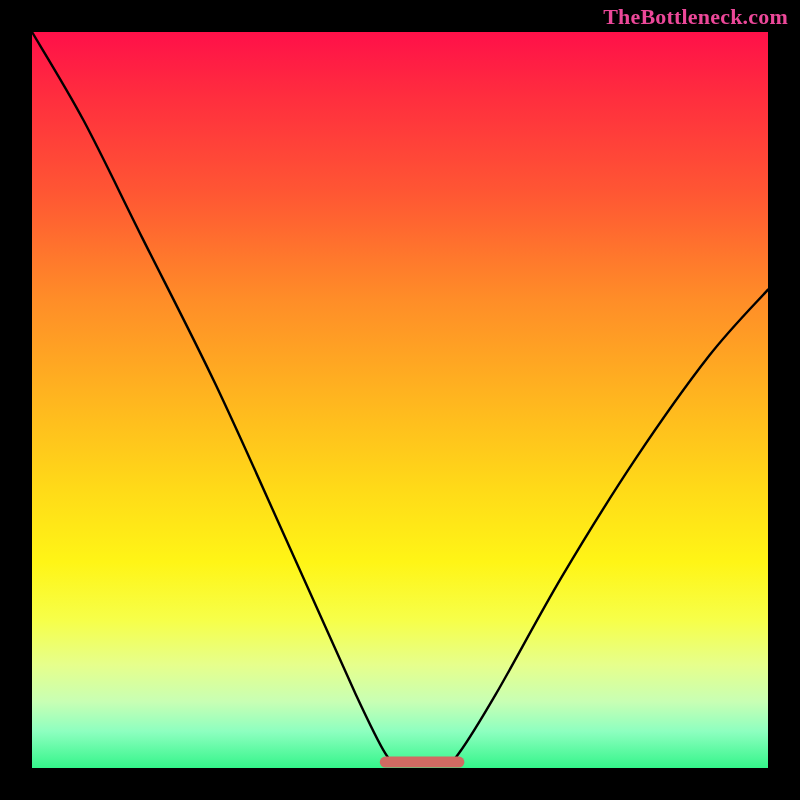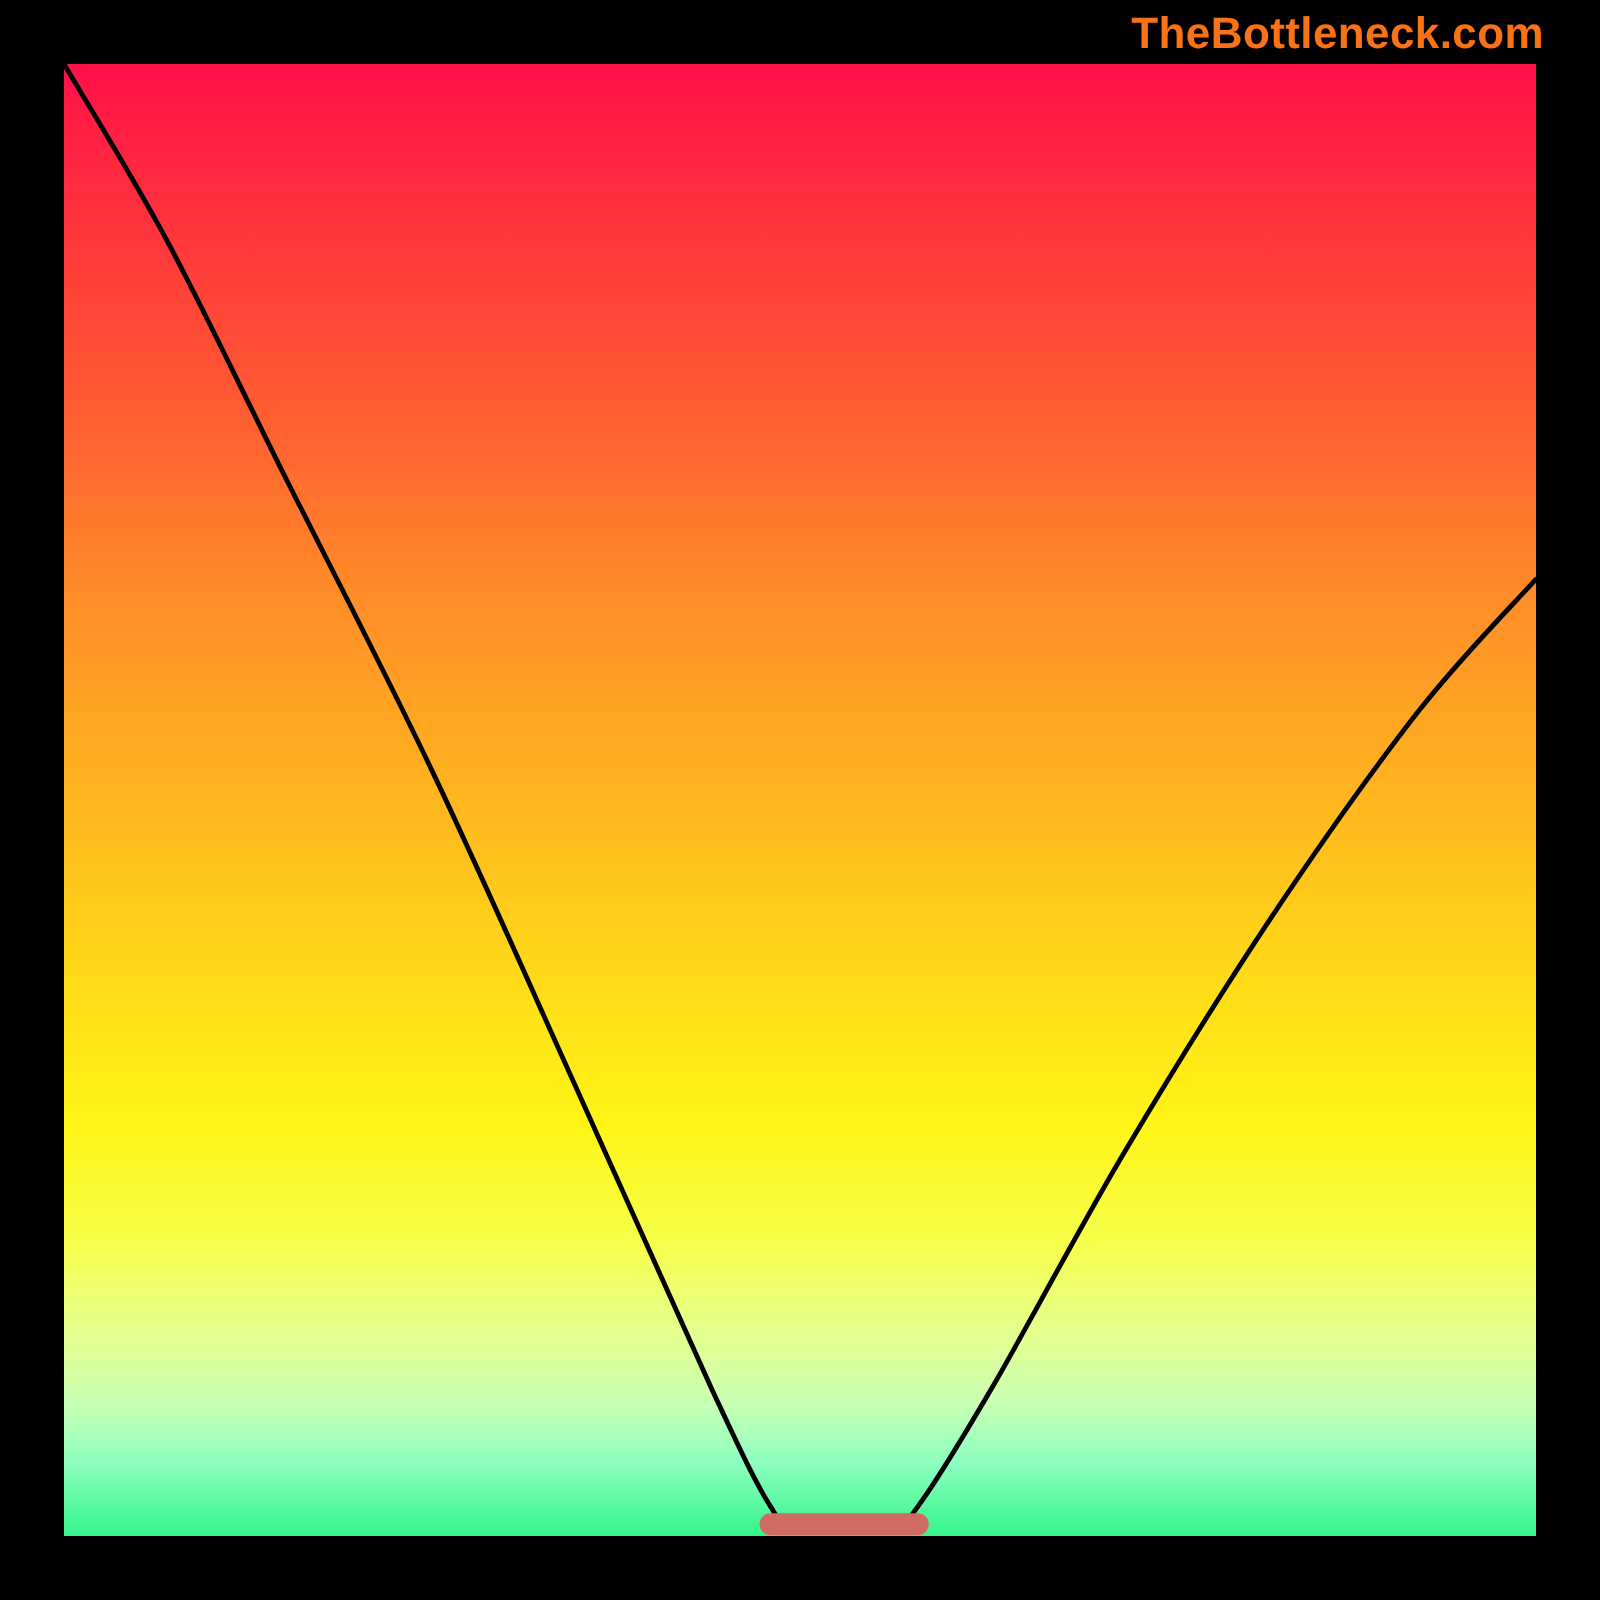--- a/index.html
+++ b/index.html
@@ -6,25 +6,25 @@
   html, body { width: 800px; height: 800px; overflow: hidden; background: #000; }
   .frame {
     position: relative;
     width: 800px;
     height: 800px;
     background: #000;
   }
   .watermark {
     position: absolute;
     top: 4px;
-    right: 28px;
-    font-family: Liberation Sans, sans-serif;
+    right: 12px;
+    font-family: Liberation Serif, serif;
     font-size: 22px;
     font-weight: 600;
-    color: #f97316;
+    color: #ec4899;
     letter-spacing: 0.2px;
     z-index: 10;
   }
   .plot {
     position: absolute;
     left: 32px;
     top: 32px;
     width: 736px;
     height: 736px;
     overflow: hidden;

